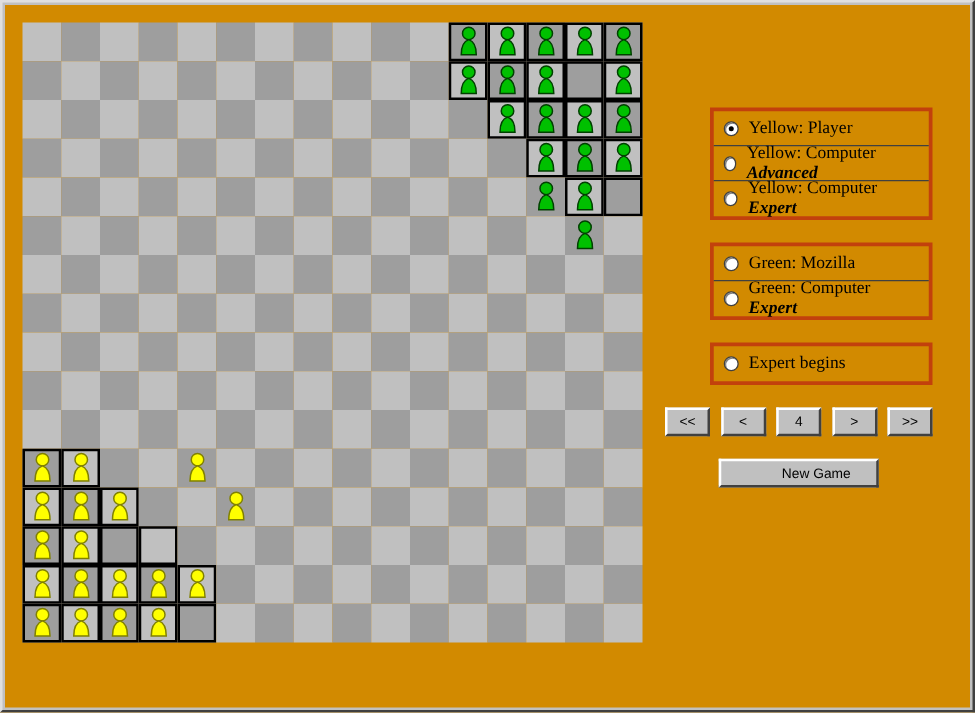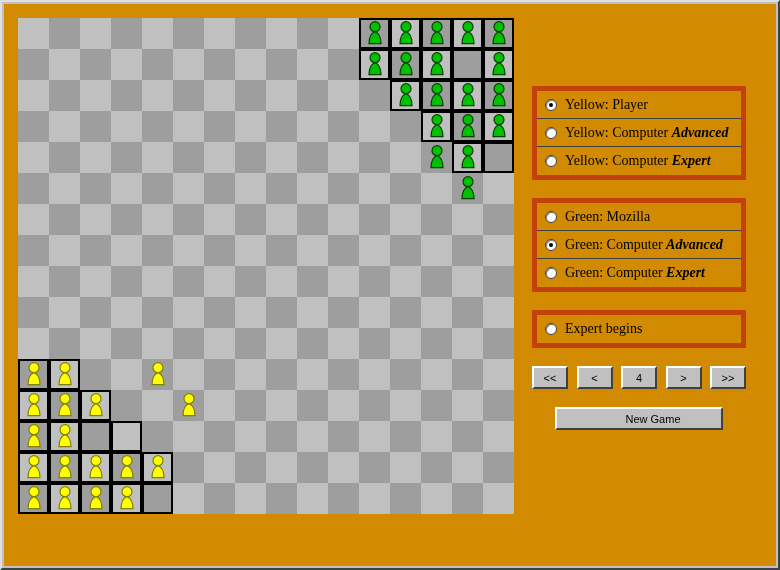--- a/index.html
+++ b/index.html
@@ -87,21 +87,22 @@
   .side {
     flex: 1;
     display: flex;
     flex-direction: column;
     gap: 18px;
     padding-top: 72px;
     max-width: 214px;
   }
 
   .radio-group {
-    border: 5px solid #c2410c;
+    border: 3px solid #c2410c;
+    margin-left: 36px;
   }
   .radio-row {
     height: 28px;
     display: flex;
     align-items: center;
     padding: 0 8px;
     border-bottom: 1px solid #404040;
     gap: 8px;
     color: #000;
     cursor: default;
@@ -136,21 +137,21 @@
     font-size: 11px;
     height: 23px;
     display: flex;
     align-items: center;
     justify-content: center;
     cursor: default;
     color: #000;
   }
   .nav-btn { width: 36px; }
   .newgame-btn {
-    width: 168px;
+    width: 128px;
     margin: 0 auto;
     padding-left: 28px;
   }
   .counter { width: 36px; }
 </style>
 </head>
 <body>
 
 <div class="window">
 
@@ -691,24 +692,20 @@
           <div class="radio-row">
             <div class="radio"></div>
             <span>Yellow: Computer <em>Expert</em></span>
           </div>
         </div>
 
       <div class="radio-group" id="group-green">
           <div class="radio-row">
             <div class="radio"></div>
             <span>Green: Mozilla</span>
-          </div>
-          <div class="radio-row">
-            <div class="radio checked"></div>
-            <span>Green: Computer <em>Advanced</em></span>
           </div>
           <div class="radio-row">
             <div class="radio"></div>
             <span>Green: Computer <em>Expert</em></span>
           </div>
         </div>
 
       <div class="radio-group" id="group-begins">
           <div class="radio-row">
             <div class="radio"></div>

